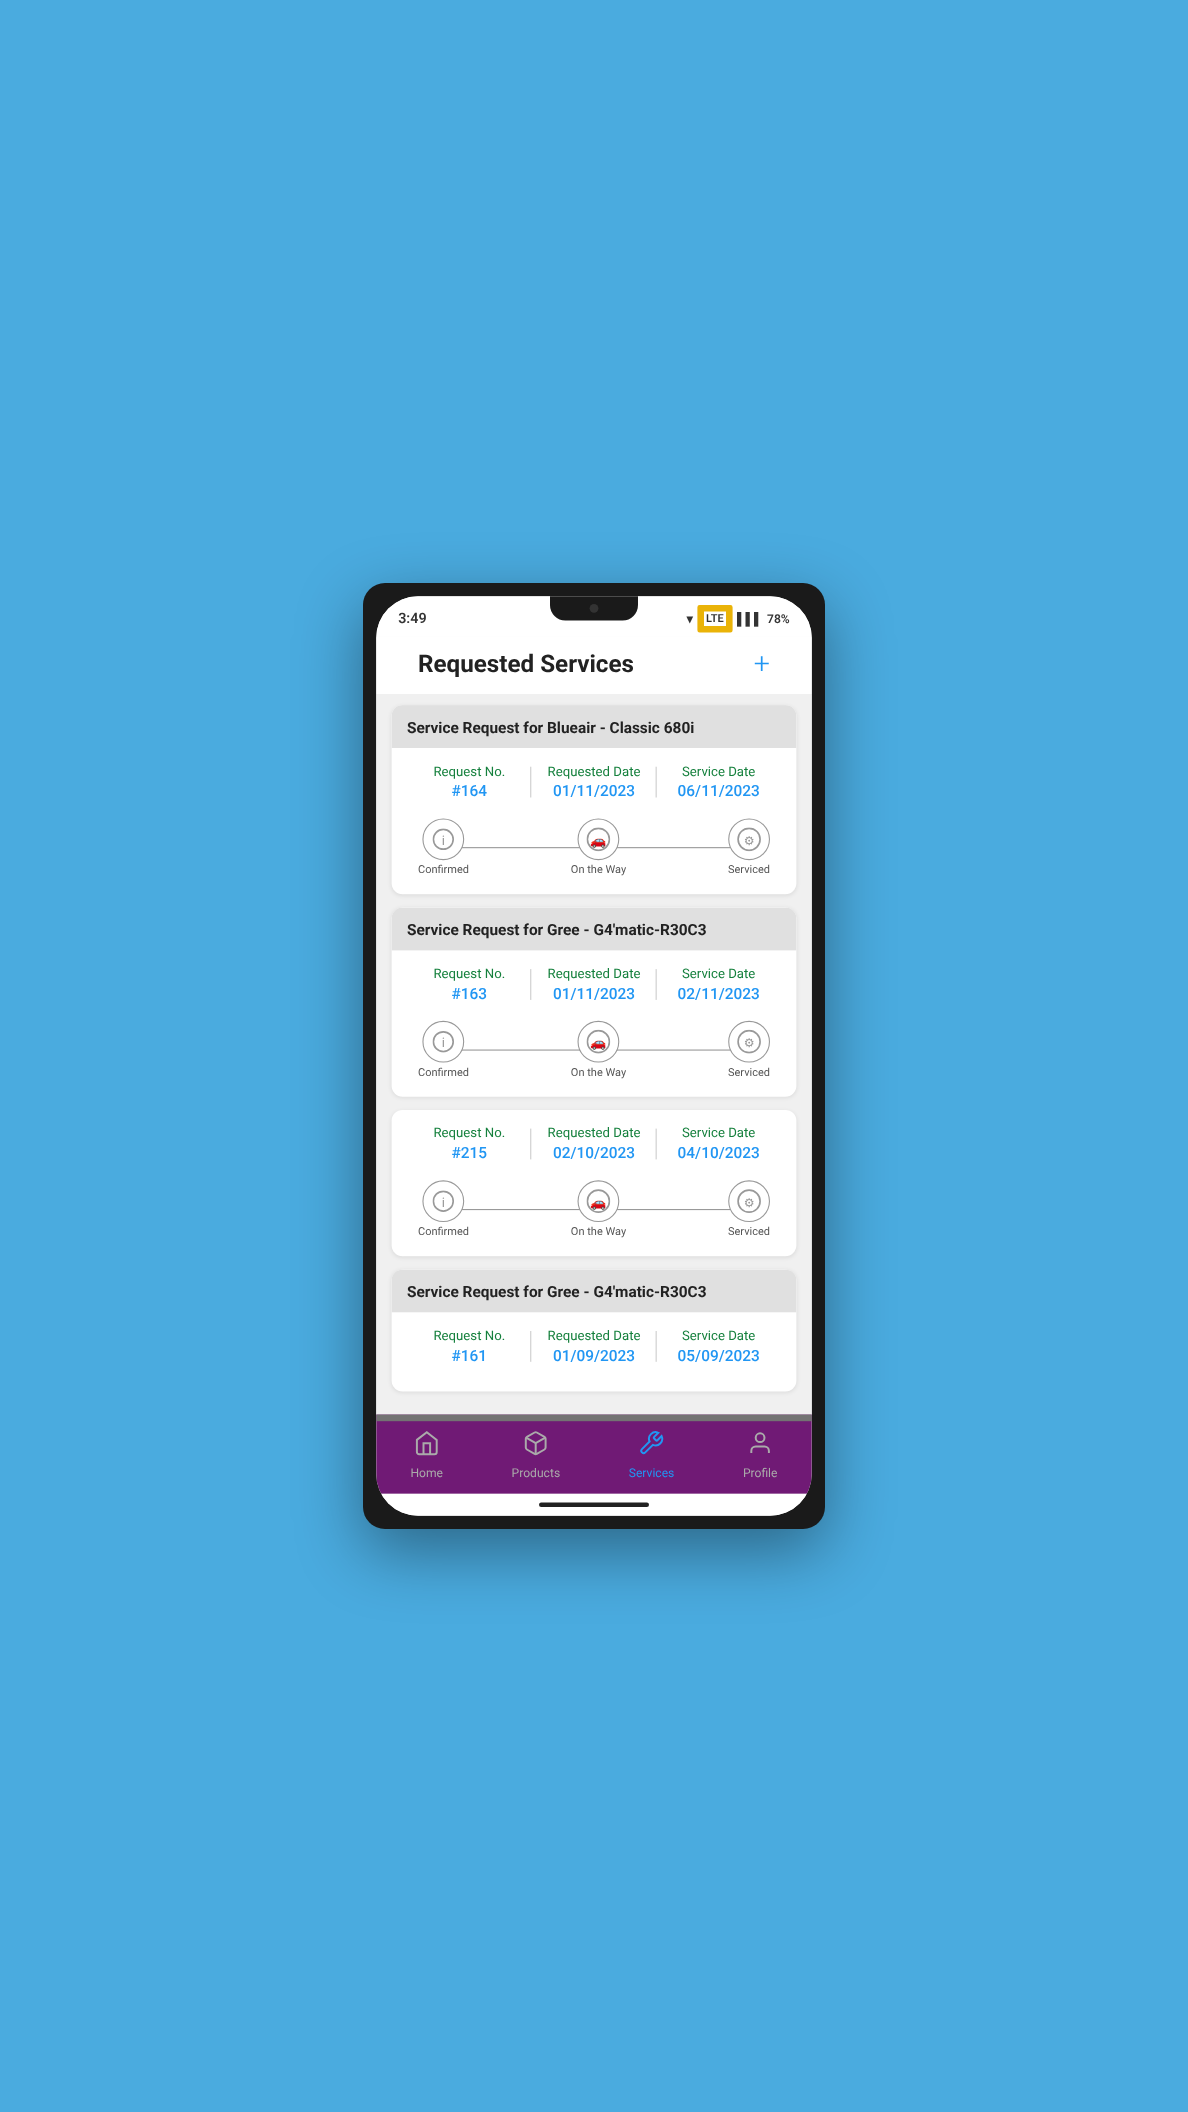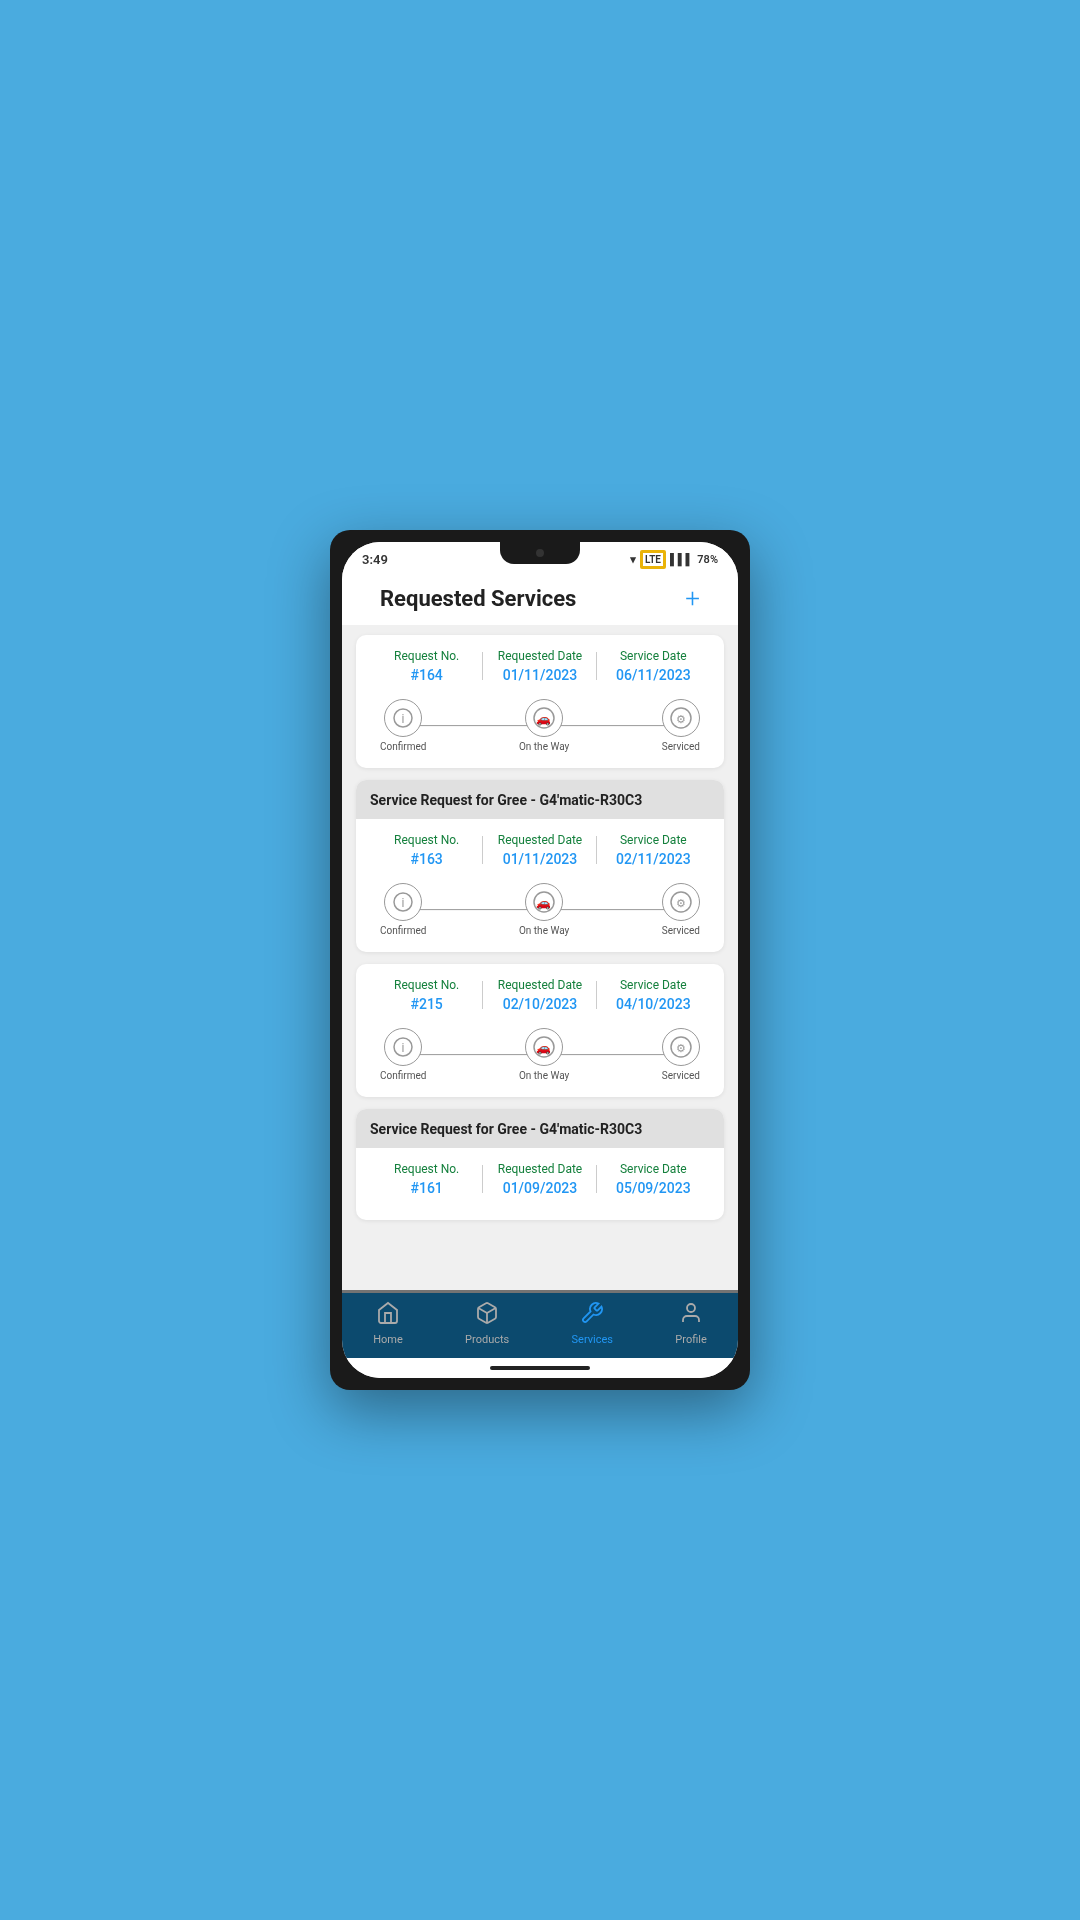--- a/index.html
+++ b/index.html
@@ -158,26 +158,26 @@
       align-items: center;
       justify-content: center;
       font-size: 16px;
     }
     .step-label {
       font-size: 10px;
       color: #555;
       white-space: nowrap;
     }
     .bottom-nav {
-      background: #0c4a6e;
+      background: #701a75;
       display: flex;
       justify-content: space-around;
       align-items: center;
       padding: 8px 0 12px;
-      border-top: 3px solid #737373;
+      border-top: 6px solid #737373;
       flex-shrink: 0;
     }
     .nav-item {
       display: flex;
       flex-direction: column;
       align-items: center;
       gap: 3px;
       cursor: pointer;
     }
     .nav-icon {
@@ -233,35 +233,38 @@
 <div class="phone-frame">
   <div class="notch">
     <div class="camera-dot"></div>
   </div>
   <div class="phone-screen">
 
     <div class="status-bar">
       <span class="status-time">3:49</span>
       <div class="status-icons">
         <span>▾</span>
-        <span style="font-size:10px;border:3px solid #eab308;padding:1px 2px;border-radius:2px;">LTE</span>
+        <span style="font-size:10px;border:6px solid #eab308;padding:1px 2px;border-radius:2px;">LTE</span>
         <span>▌▌▌</span>
         <span>78%</span>
       </div>
     </div>
 
     <div class="top-bar">
       <span class="page-title">Requested Services</span>
       <span class="add-btn">+</span>
     </div>
 
     <div class="screen-content">
       <div class="cards-container">
 
         <div class="service-card">
+          <div class="card-header">
+            <span class="card-header-text">Service Request for Blueair - Classic 680i</span>
+          </div>
           <div class="card-body">
             <div class="card-dates">
               <div class="date-col">
                 <div class="date-label">Request No.</div>
                 <div class="date-value">#164</div>
               </div>
               <div class="date-col">
                 <div class="date-label">Requested Date</div>
                 <div class="date-value">01/11/2023</div>
               </div>

